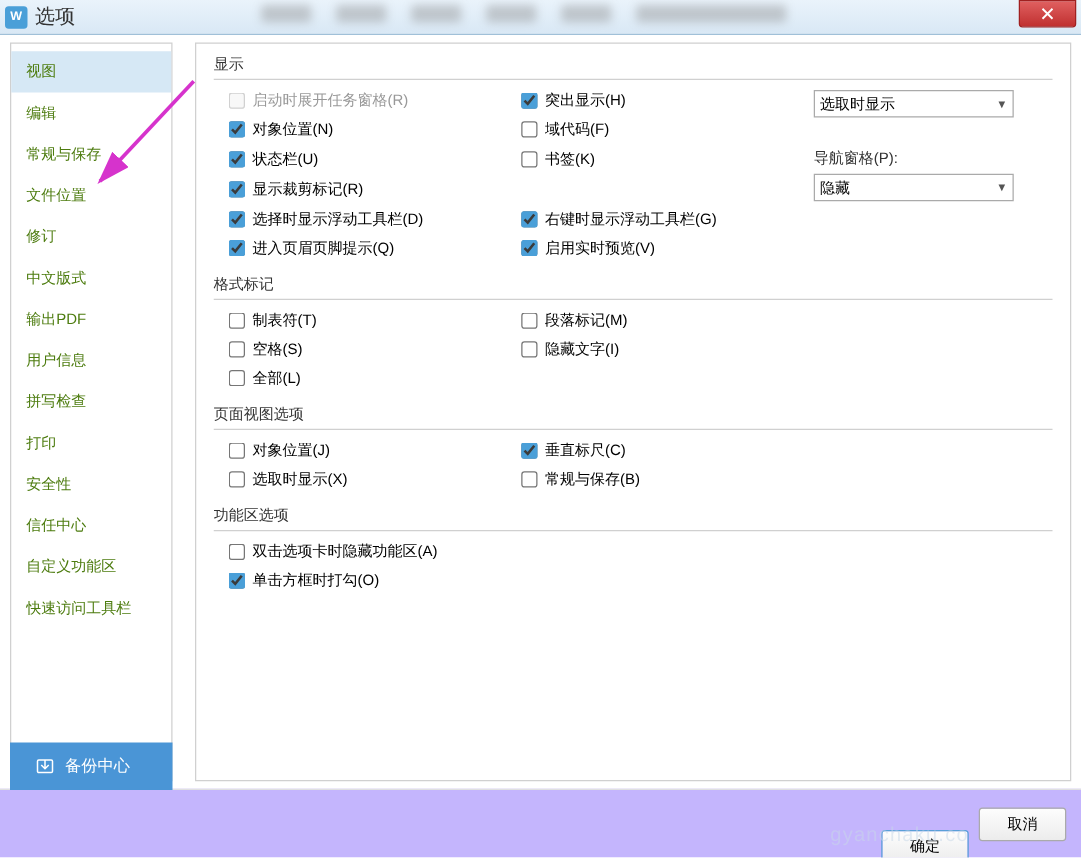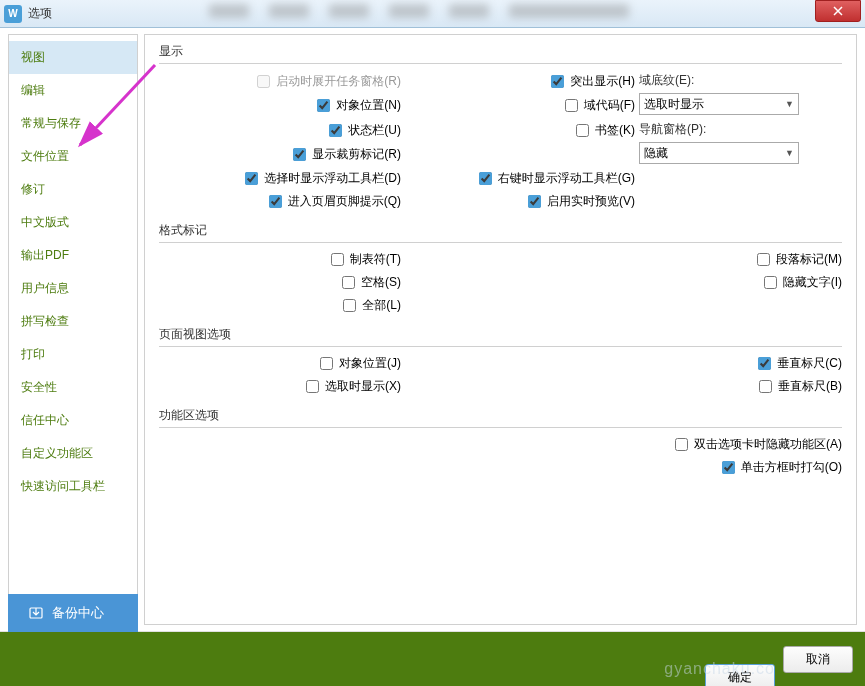--- a/index.html
+++ b/index.html
@@ -1,48 +1,48 @@
 <!DOCTYPE html>
 <html><head>
   <meta charset="utf-8">
   <style>
     * { box-sizing: border-box; margin: 0; padding: 0; }
     body { font-family: "Microsoft YaHei", "Segoe UI", sans-serif; font-size: 12px; background: #fff; width: 865px; height: 686px; position: relative; overflow: hidden; }
     
     .titlebar { height: 28px; background: linear-gradient(to bottom, #eaf3fb, #d9e8f5); border-bottom: 1px solid #a0c0d8; display: flex; align-items: center; padding: 0 4px; }
     .titlebar-icon { width: 18px; height: 18px; background: #4a9fd8; border-radius: 3px; margin-right: 6px; display: flex; align-items: center; justify-content: center; color: #fff; font-size: 10px; font-weight: bold; }
-    .titlebar-text { flex: 1; color: #333; font-size: 12px; }
+    .titlebar-text { flex: 1; color: #333; font-size: 16px; }
     .close-btn { width: 46px; height: 22px; background: linear-gradient(to bottom, #e06060, #c03030); border: 1px solid #a02020; border-radius: 0 0 3px 3px; display: flex; align-items: center; justify-content: center; color: #fff; font-size: 14px; margin-top: -6px; }
     
     .dialog-body { display: flex; height: 603px; background: #fff; }
     
     .sidebar { width: 130px; background: #fff; border-right: 1px solid #d0d0d0; padding-top: 6px; margin: 6px 0 6px 8px; border: 1px solid #d0d0d0; }
     .sidebar-item { padding: 8px 12px; color: #4d7c0f; cursor: pointer; }
     .sidebar-item.active { background: #d6e8f5; }
     
     .content { flex: 1; padding: 6px 8px 6px 6px; }
-    .content-inner { border: 1px solid #d0d0d0; height: 100%; padding: 8px 14px; overflow: auto; }
+    .content-inner { border: 1px solid #d0d0d0; height: 100%; padding: 8px 14px; overflow: auto; margin-left: 12px; }
     
     .section-title { color: #333; font-size: 12px; margin-bottom: 2px; }
     .section-divider { border-top: 1px solid #d0d0d0; margin: 3px 0 8px 0; }
     
     .form-grid { display: grid; grid-template-columns: 230px 230px 1fr; gap: 6px 4px; margin-bottom: 12px; padding-left: 12px; }
     .form-grid-2 { display: grid; grid-template-columns: 230px 1fr; gap: 6px 4px; margin-bottom: 12px; padding-left: 12px; }
     
-    .checkbox-item { display: flex; align-items: center; gap: 6px; justify-content: flex-end; }
+    .checkbox-item { display: flex; align-items: center; gap: 6px; }
     .checkbox-item input[type="checkbox"] { width: 13px; height: 13px; accent-color: #4a9fd8; }
     .checkbox-item.disabled { color: #999; }
     .checkbox-item label { cursor: pointer; }
     
     .dropdown-group { display: flex; flex-direction: column; gap: 4px; }
     .dropdown-label { color: #333; }
     .dropdown { width: 160px; height: 22px; border: 1px solid #aaa; background: #fff; padding: 0 4px; font-size: 12px; display: flex; align-items: center; justify-content: space-between; }
     .dropdown-arrow { font-size: 9px; color: #555; }
     
-    .footer { position: absolute; bottom: 0; left: 0; right: 0; height: 55px; background: #4d7c0f; border-top: 1px solid #e0e0e0; display: flex; align-items: center; padding: 6px 12px; }
+    .footer { position: absolute; bottom: 0; left: 0; right: 0; height: 55px; background: #c4b5fd; border-top: 1px solid #e0e0e0; display: flex; align-items: center; padding: 6px 12px; }
     .backup-btn { background: #4a95d6; color: #fff; padding: 10px 20px; display: flex; align-items: center; gap: 8px; font-size: 13px; cursor: pointer; position: absolute; left: 8px; top: -38px; width: 130px; }
     .backup-icon { width: 16px; height: 16px; display: inline-flex; align-items: center; justify-content: center; }
     .footer-spacer { flex: 1; }
     .footer-btn { padding: 4px 22px; border: 1px solid #aaa; background: linear-gradient(to bottom, #fdfdfd, #ececec); border-radius: 3px; cursor: pointer; margin-left: 8px; font-size: 12px; }
     .footer-btn.primary { border-color: #5a9fd8; margin-top: 37px; }
     
     .annotation-arrow { position: absolute; top: 60px; left: 70px; pointer-events: none; }
     
     .blur-bg { position: absolute; top: 0; right: 60px; width: 600px; height: 26px; filter: blur(4px); opacity: 0.4; display: flex; gap: 20px; padding: 4px; }
     .blur-item { background: #888; width: 40px; height: 14px; border-radius: 2px; }
@@ -96,21 +96,20 @@
       <div class="form-grid">
         <div class="checkbox-item disabled">
           <input type="checkbox" disabled="" style="">
           <label>启动时展开任务窗格(R)</label>
         </div>
         <div class="checkbox-item">
           <input type="checkbox" checked="" style="">
           <label>突出显示(H)</label>
         </div>
         <div class="dropdown-group" style="grid-row: span 2">
-          <span class="dropdown-label">域底纹(E):</span>
           <div class="dropdown">
             <span>选取时显示</span>
             <span class="dropdown-arrow">▼</span>
           </div>
         </div>
         <div class="checkbox-item">
           <input type="checkbox" checked="" style="">
           <label>对象位置(N)</label>
         </div>
         <div class="checkbox-item">
@@ -192,21 +191,21 @@
         <div class="checkbox-item">
             <input type="checkbox" checked="" style="">
             <label>垂直标尺(C)</label>
           </div>
         <div class="checkbox-item">
             <input type="checkbox" style="">
             <label>选取时显示(X)</label>
           </div>
         <div class="checkbox-item">
             <input type="checkbox" style="">
-            <label>垂直标尺(B)</label>
+            <label>常规与保存(B)</label>
           </div>
       </div>
 
       <div class="section-title">功能区选项</div>
       <div class="section-divider"></div>
       <div class="form-grid-2" style="grid-template-columns: 1fr">
         <div class="checkbox-item">
             <input type="checkbox" style="">
             <label>双击选项卡时隐藏功能区(A)</label>
           </div>

